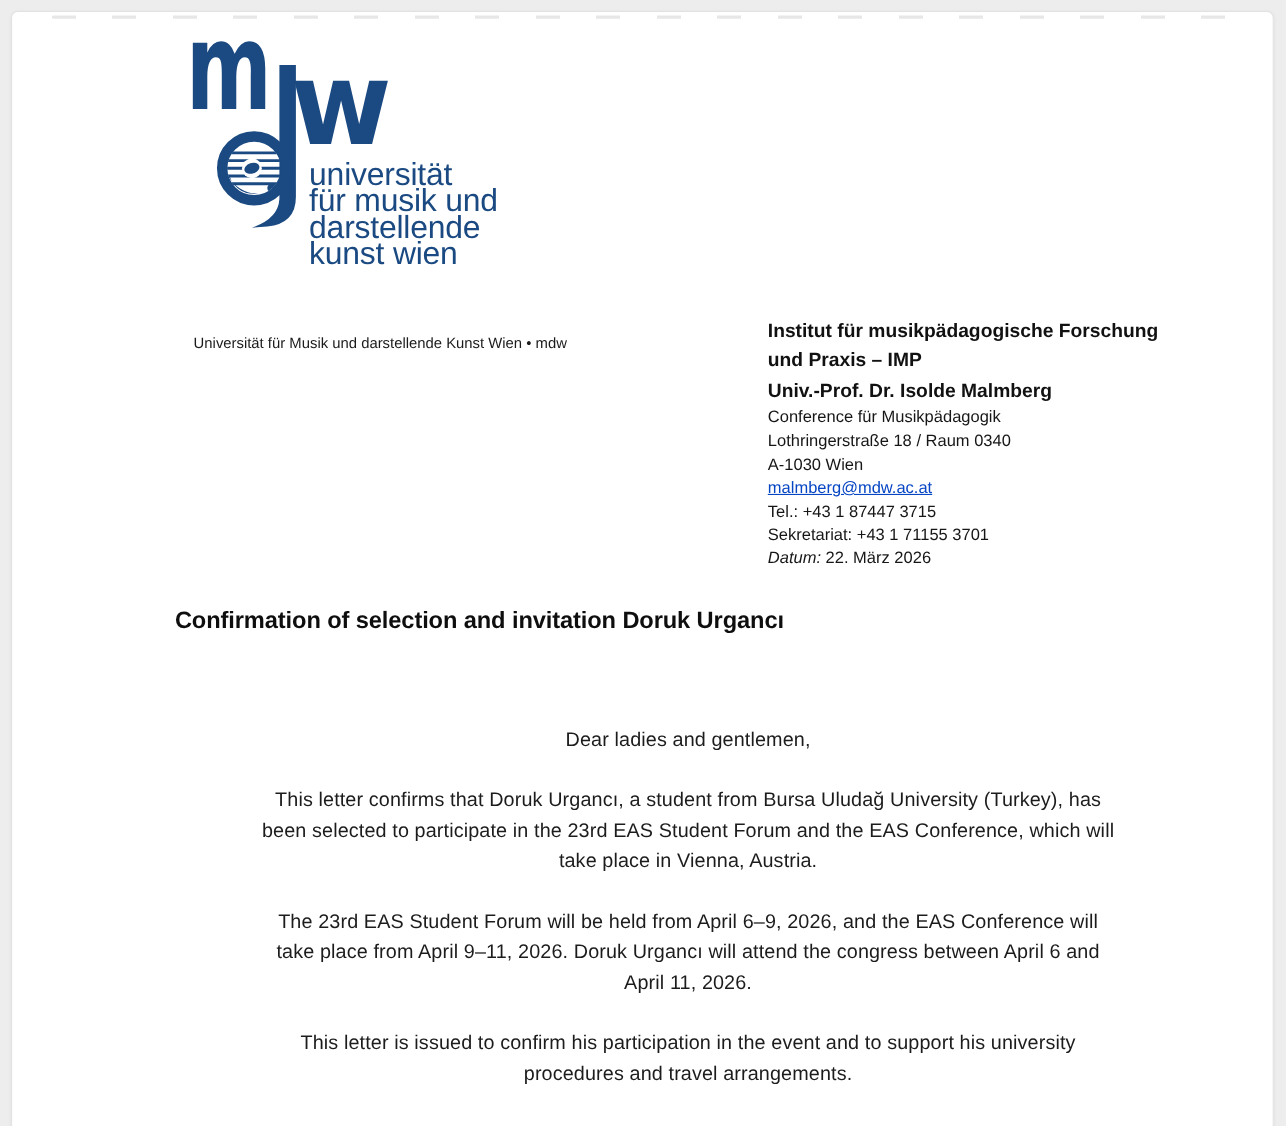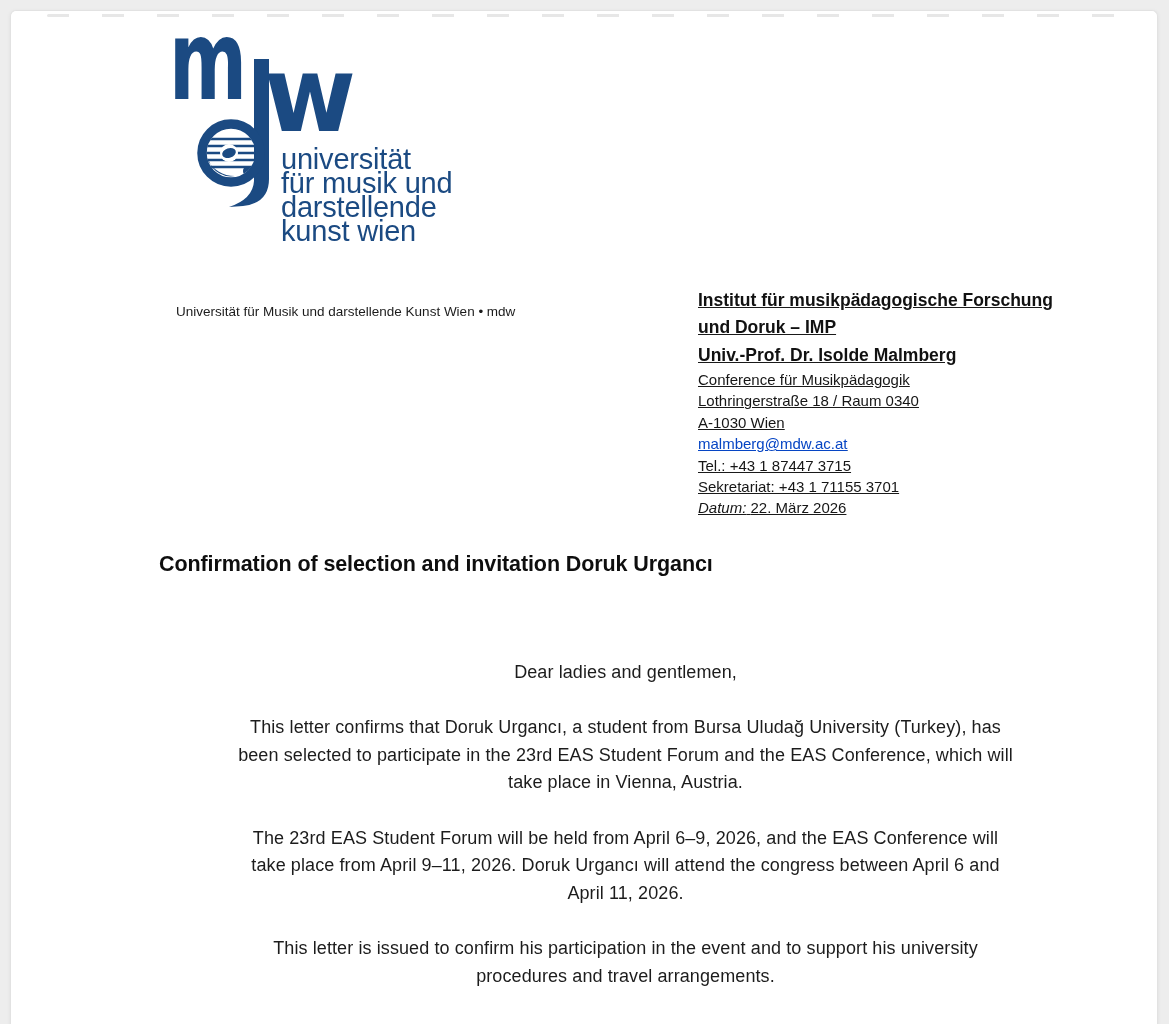--- a/index.html
+++ b/index.html
@@ -37,21 +37,21 @@
     color:var(--color-brand);
     font-size:29px;line-height:24px;letter-spacing:-0.2px;
     white-space:pre-line;
   }
   
   .sender-line{
     position:absolute;left:165px;top:276px;
     font-size:13.5px;color:#1b1b1b;margin-top:17px;
   }
   
-  .contact{position:absolute;left:687px;top:276px;width:440px;text-decoration:underline;}
+  .contact{position:absolute;left:687px;top:276px;width:440px;}
   .c-bold{font-size:17.5px;font-weight:bold;line-height:27.3px;color:#111;}
   .c-reg{font-size:15px;line-height:21.4px;color:#161616;}
   .c-reg a{color:var(--color-link);text-decoration:underline;}
   .c-reg .it{font-style:italic;}
   
   .title{
     position:absolute;left:148px;top:541px;
     font-size:21.5px;font-weight:bold;letter-spacing:-0.1px;color:#0e0e0e;
   }
   .letter-body{position:absolute;left:162px;top:648px;width:905px;text-align:center;}
@@ -98,21 +98,21 @@
 
   <div class="logo-text">universität
 für musik und
 darstellende
 kunst wien</div>
 
   <div class="sender-line">Universität für Musik und darstellende Kunst Wien • mdw</div>
 
   <div class="contact">
     <div class="c-bold">Institut für musikpädagogische Forschung</div>
-    <div class="c-bold">und Doruk – IMP</div>
+    <div class="c-bold">und Praxis – IMP</div>
     <div class="c-bold">Univ.-Prof. Dr. Isolde Malmberg</div>
     <div class="c-reg">Conference für Musikpädagogik</div>
     <div class="c-reg">Lothringerstraße 18 / Raum 0340</div>
     <div class="c-reg">A-1030 Wien</div>
     <div class="c-reg"><a href="#">malmberg@mdw.ac.at</a></div>
     <div class="c-reg">Tel.: +43 1 87447 3715</div>
     <div class="c-reg">Sekretariat: +43 1 71155 3701</div>
     <div class="c-reg"><span class="it">Datum:</span> <span>22. März 2026</span></div>
   </div>
 

